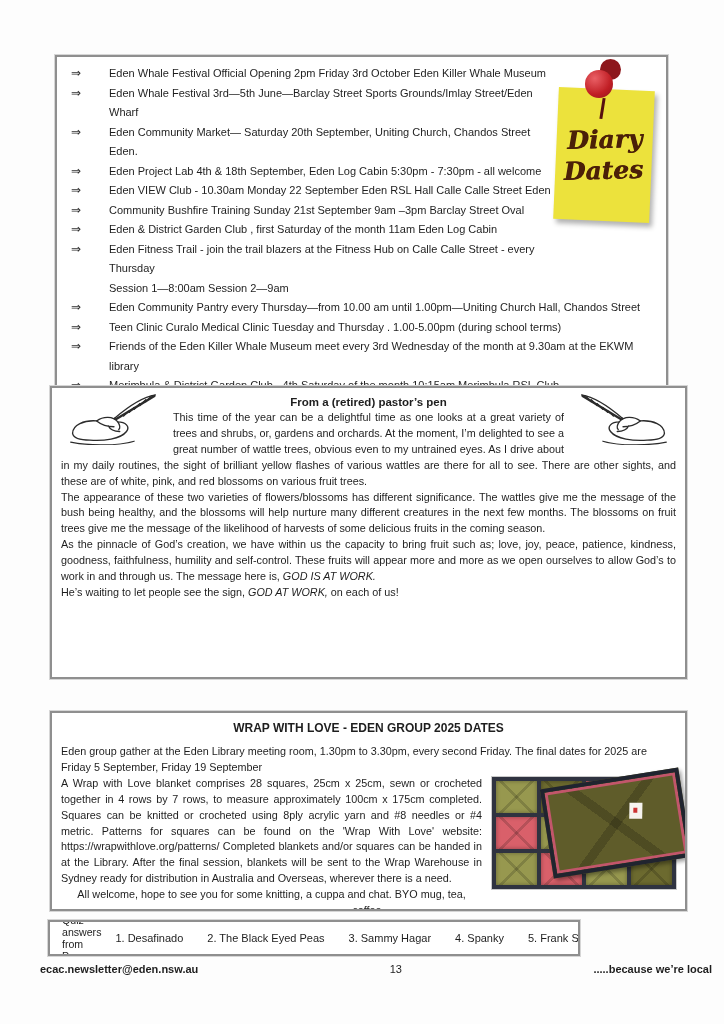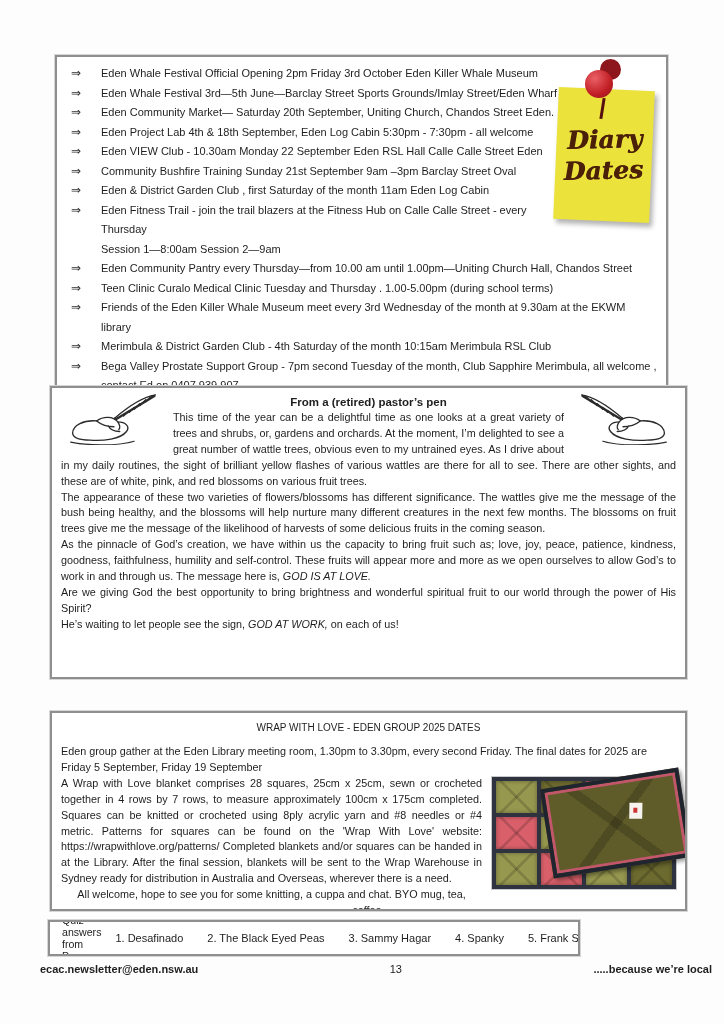--- a/index.html
+++ b/index.html
@@ -5,21 +5,21 @@
   html,body{margin:0;padding:0;background:#fff;}
   .page{position:relative;width:724px;height:1024px;background:#fdfdfd;
         font-family:"Liberation Sans",sans-serif;color:#1e1e1e;overflow:hidden;}
   .box{position:absolute;background:#fff;border:2px solid #8f8f8f;box-shadow:0 0 0 1px #d6d6d6;box-sizing:border-box;overflow:hidden;}
 
   
   #diary-box{left:55px;top:55px;width:613px;height:342px;padding:7px 4px 0 10px;}
   ul.diary{list-style:none;margin:0;padding:0;}
   li.d-item{display:flex;font-size:11px;line-height:19.5px;}
   .arrow{flex:0 0 30px;padding-left:4px;color:#2e2e2e;font-size:12px;}
-  .d-text{flex:1;padding-right:4px;}
+  .d-text{flex:1;padding-right:4px;margin-left:8px;}
   li.nr .d-text{padding-right:104px;}
   .d-cont{display:block;}
 
   
   .sticky{position:absolute;top:2px;right:8px;width:104px;height:175px;z-index:2;}
   .note-body{position:absolute;top:30px;left:2px;width:96px;height:132px;background:#ece23c;
              transform:rotate(2.5deg);box-shadow:3px 4px 5px rgba(0,0,0,.3);
              display:flex;flex-direction:column;justify-content:center;}
   .note-line{font-family:"DejaVu Serif",serif;font-weight:bold;font-style:italic;font-size:25px;
              color:#4b2008;text-align:center;line-height:1.25;transform:rotate(-4deg);
@@ -34,21 +34,21 @@
   .pen{width:104px;height:52px;}
   .pen.left{float:left;margin:0 8px 2px 0;}
   .pen.right{float:right;margin:0 0 2px 8px;transform:scaleX(-1);}
   .p-title{text-align:center;font-weight:bold;font-size:11.5px;line-height:15px;margin:2px 0 0 0;}
   .p-sub{text-align:center;font-weight:bold;font-style:italic;font-size:11.5px;line-height:15px;margin:0 0 2px 0;}
   #pastor-box p.bodyp{margin:0;text-align:justify;}
   .em{font-style:italic;}
 
   
   #wrap-box{left:50px;top:711px;width:637px;height:200px;padding:5px 9px;font-size:10.8px;line-height:15.9px;}
-  .w-title{text-align:center;font-weight:normal;font-size:10px;line-height:16px;margin:2px 0 8px 0;}
+  .w-title{text-align:center;font-weight:bold;font-size:12px;line-height:16px;margin:2px 0 8px 0;}
   #wrap-box p{margin:0;}
   .blanket-photo{float:right;position:relative;width:184px;height:112px;margin:1px 0 5px 10px;
                  background:#2f3340;outline:1px solid #c9c9c9;
                  display:grid;grid-template-columns:repeat(4,1fr);grid-template-rows:repeat(3,1fr);
                  gap:4px;padding:4px;box-sizing:border-box;}
   .bsq{background-image:
         linear-gradient(45deg, transparent 47%, rgba(0,0,0,.16) 47%, rgba(0,0,0,.16) 53%, transparent 53%),
         linear-gradient(-45deg, transparent 47%, rgba(0,0,0,.16) 47%, rgba(0,0,0,.16) 53%, transparent 53%);
        box-shadow:inset 0 0 4px rgba(0,0,0,.35);}
   .bsq.pk{background-color:#d9606a;}
@@ -166,22 +166,21 @@
         <path d="M90,3 l-6,6 M84,7 l-6,6 M78,11 l-6,6 M72,15 l-5,5 M66,19 l-5,5"></path>
         <path d="M52,26 l-9,9"></path>
         <path d="M8,42 C8,33 20,28 33,29 C40,24 50,24 55,30 C63,30 68,35 64,40 C58,48 40,50 26,49 C16,49 9,47 8,42 Z" fill="#fff"></path>
         <path d="M33,29 C38,33 44,35 51,35 M55,30 C57,33 58,36 56,38 M45,34 C47,38 52,40 57,40"></path>
         <path d="M6,51 C25,55 55,55 72,50" stroke-width="1.1"></path>
       </g>
     </svg>
     <div class="p-title">From a (retired) pastor’s pen</div>
     <p class="bodyp">This time of the year can be a delightful time as one looks at a great variety of trees and shrubs, or, gardens and orchards.  At the moment, I’m delighted to see a great number of wattle trees, obvious even to my untrained eyes. As I drive about in my daily routines, the sight of brilliant yellow flashes of various wattles are there for all to see. There are other sights, and these are of white, pink, and red blossoms on various fruit trees.</p>
     <p class="bodyp">The appearance of these two varieties of flowers/blossoms has different significance. The wattles give me the message of the bush being healthy, and the blossoms will help nurture many different creatures in the next few months. The blossoms on fruit trees give me the message of the likelihood of harvests of some delicious fruits in the coming season.</p>
-    <p class="bodyp"><span>As the pinnacle of God’s creation, we have within us the capacity to bring fruit such as; love, joy, peace, patience, kindness, goodness, faithfulness, humility and self-control. These fruits will appear more and more as we open ourselves to allow God’s to work in and through us. The message here is, </span><span class="em">GOD IS AT LOVE.</span></p>
-    <p class="bodyp">Are we giving God the best opportunity to bring brightness and wonderful spiritual fruit to our world through the power of His Spirit?</p>
+    <p class="bodyp"><span>As the pinnacle of God’s creation, we have within us the capacity to bring fruit such as; love, joy, peace, patience, kindness, goodness, faithfulness, humility and self-control. These fruits will appear more and more as we open ourselves to allow God’s to work in and through us. The message here is, </span><span class="em">GOD IS AT WORK.</span></p>
     <p class="bodyp"><span>He’s waiting to let people see the sign, </span><span class="em">GOD AT WORK,</span><span> on each of us!</span></p>
 
   </section>
 
   <section class="box" id="wrap-box">
     <div class="w-title">WRAP WITH LOVE - EDEN GROUP 2025 DATES</div>
     <p>Eden group  gather at the Eden Library meeting room, 1.30pm to 3.30pm, every second Friday. The final dates for 2025 are Friday 5 September, Friday 19 September</p>
     <div class="blanket-photo">
       <div class="bsq gn"></div>
       <div class="bsq ol"></div>

